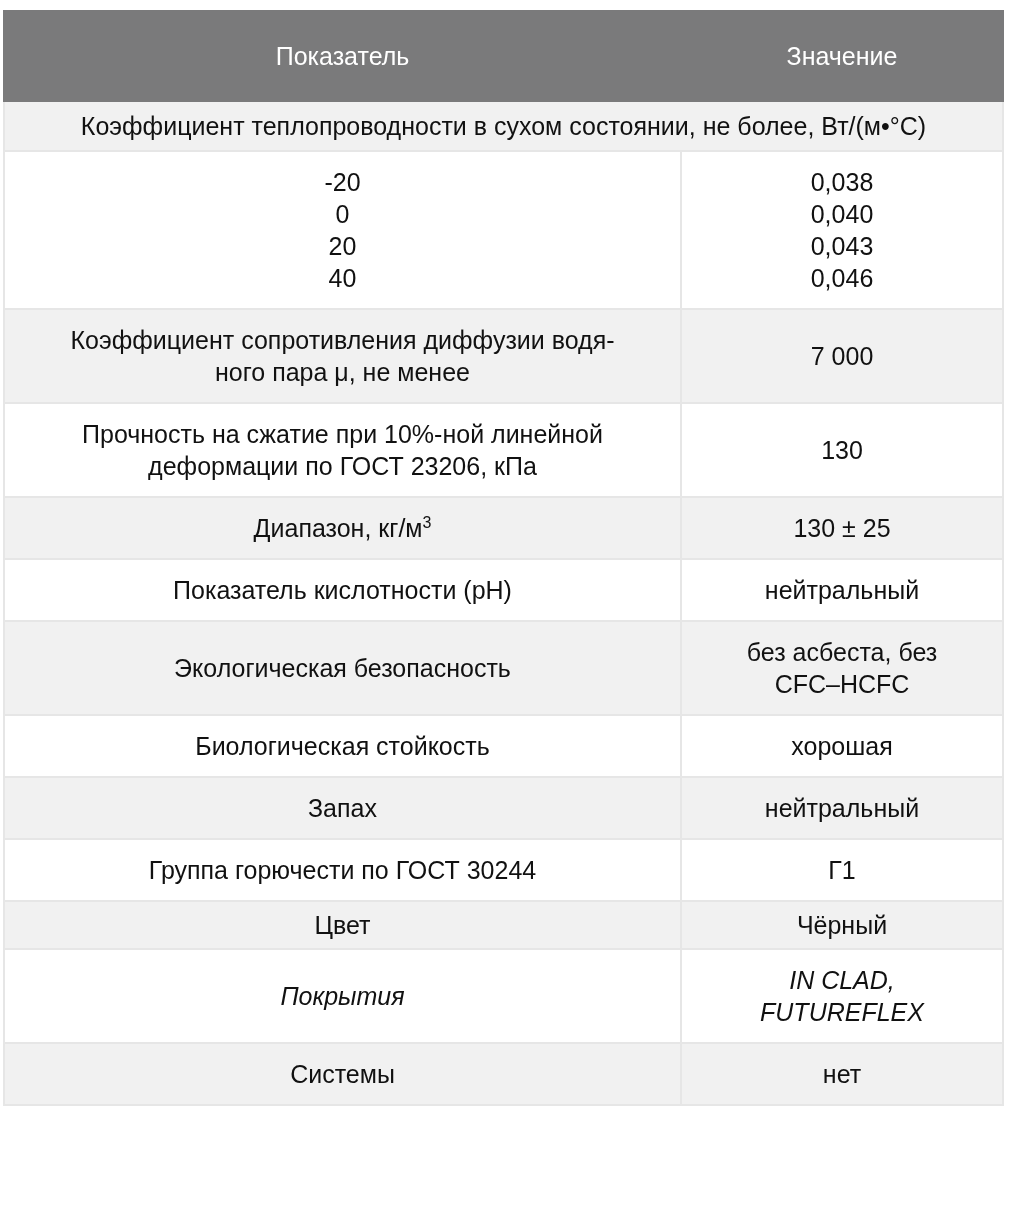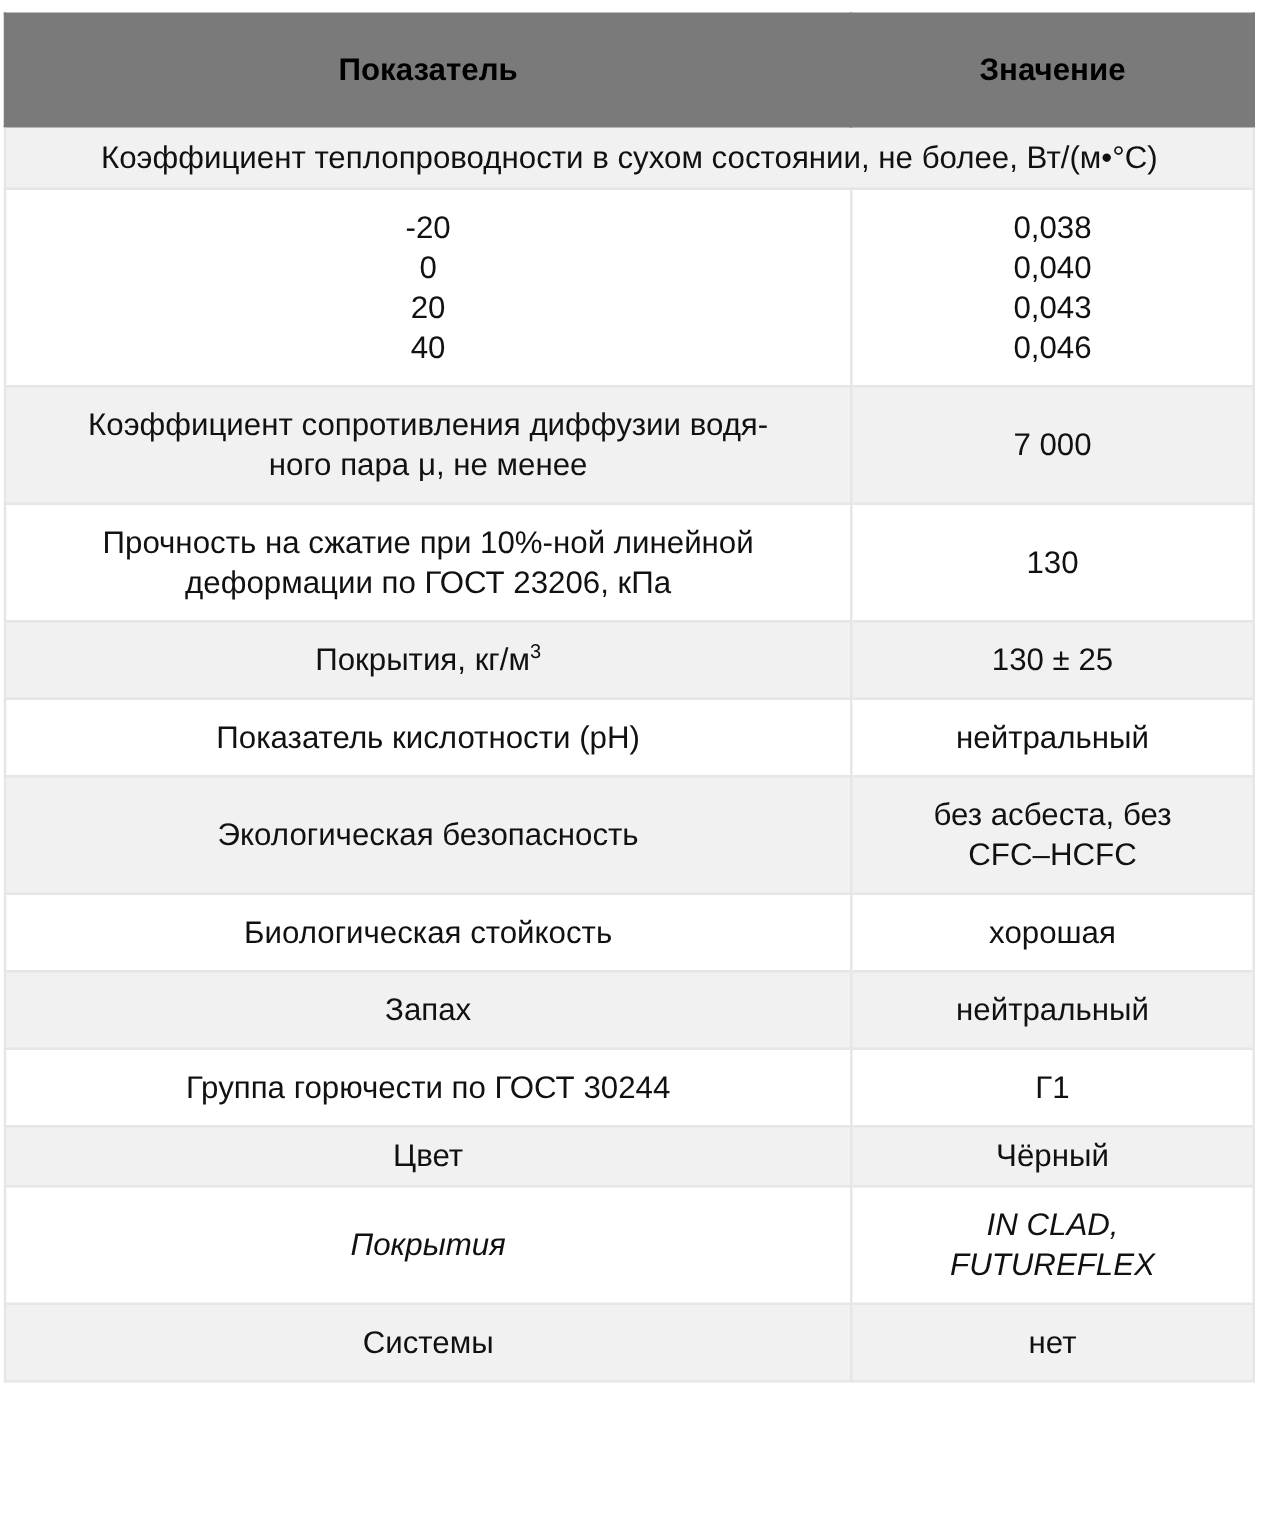--- a/index.html
+++ b/index.html
@@ -1,19 +1,19 @@
 <!DOCTYPE html>
 <html><head>
 <meta charset="utf-8">
 <style>
   html,body{margin:0;padding:0;background:#fff;}
   body{width:1012px;height:1210px;position:relative;font-family:"Liberation Sans",sans-serif;}
   table{position:absolute;left:3px;top:10px;width:999px;border-collapse:collapse;table-layout:fixed;}
   th,td{border:2px solid #e6e6e6;text-align:center;vertical-align:middle;color:#111;font-size:25px;line-height:32px;padding:0 10px;}
-  th{background:#7a7a7b;color:#000000;font-weight:bold;height:88px;border-color:#7a7a7b;}
+  th{background:#7a7a7b;color:#ffffff;font-weight:normal;height:88px;border-color:#7a7a7b;}
   tr.odd td{background:#fff;}
   tr.even td{background:#f1f1f1;}
   sup{font-size:16px;line-height:0;}
   .ml{white-space:pre-line;}
 </style>
 </head>
 <body>
 
 <table>
   <colgroup>
@@ -44,21 +44,21 @@
         <td class="ml"><span>Коэффициент сопротивления диффузии водя-
 ного пара μ, не менее</span></td>
         <td class="ml">7 000</td>
       </tr>
       <tr class="odd" style="height: 94px;">
         <td class="ml"><span>Прочность на сжатие при 10%-ной линейной
 деформации по ГОСТ 23206, кПа</span></td>
         <td class="ml">130</td>
       </tr>
       <tr class="even" style="height: 62px;">
-        <td class="ml"><span>Покрытия, кг/м</span><sup>3</sup></td>
+        <td class="ml"><span>Диапазон, кг/м</span><sup>3</sup></td>
         <td class="ml">130 ± 25</td>
       </tr>
       <tr class="odd" style="height: 62px;">
         <td class="ml"><span>Показатель кислотности (pH)</span></td>
         <td class="ml">нейтральный</td>
       </tr>
       <tr class="even" style="height: 94px;">
         <td class="ml"><span>Экологическая безопасность</span></td>
         <td class="ml">без асбеста, без
 CFC–HCFC</td>

